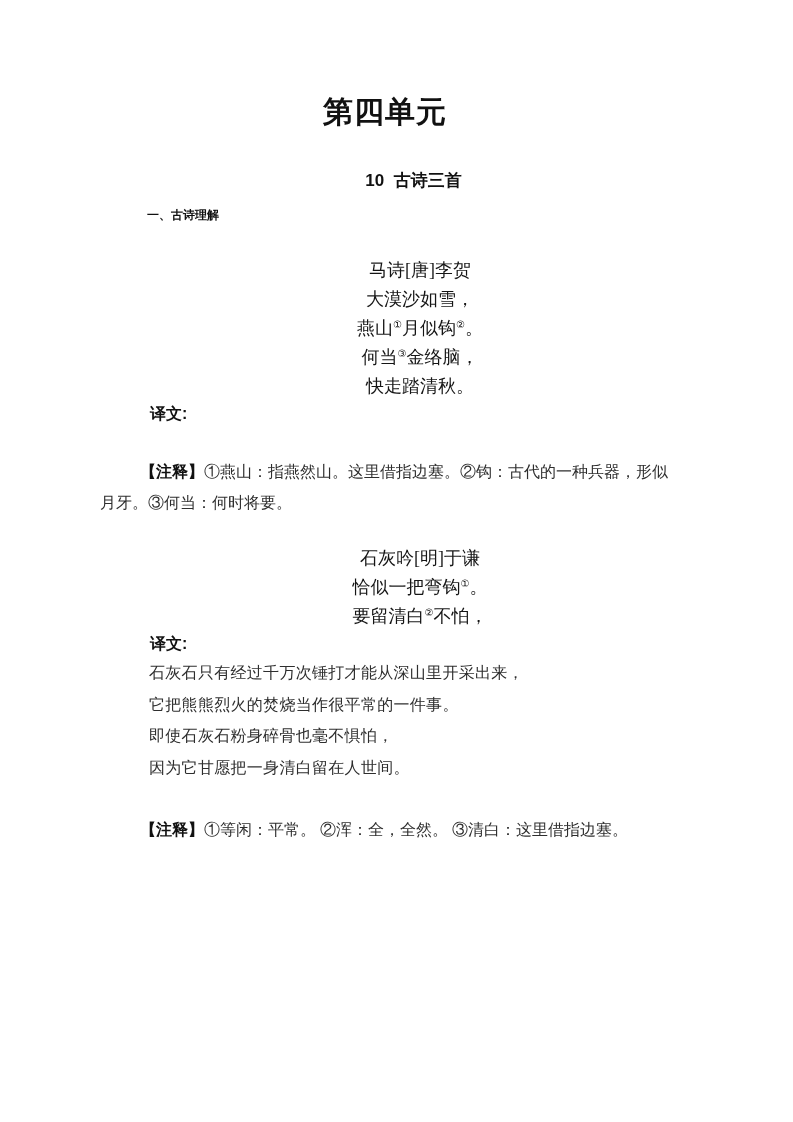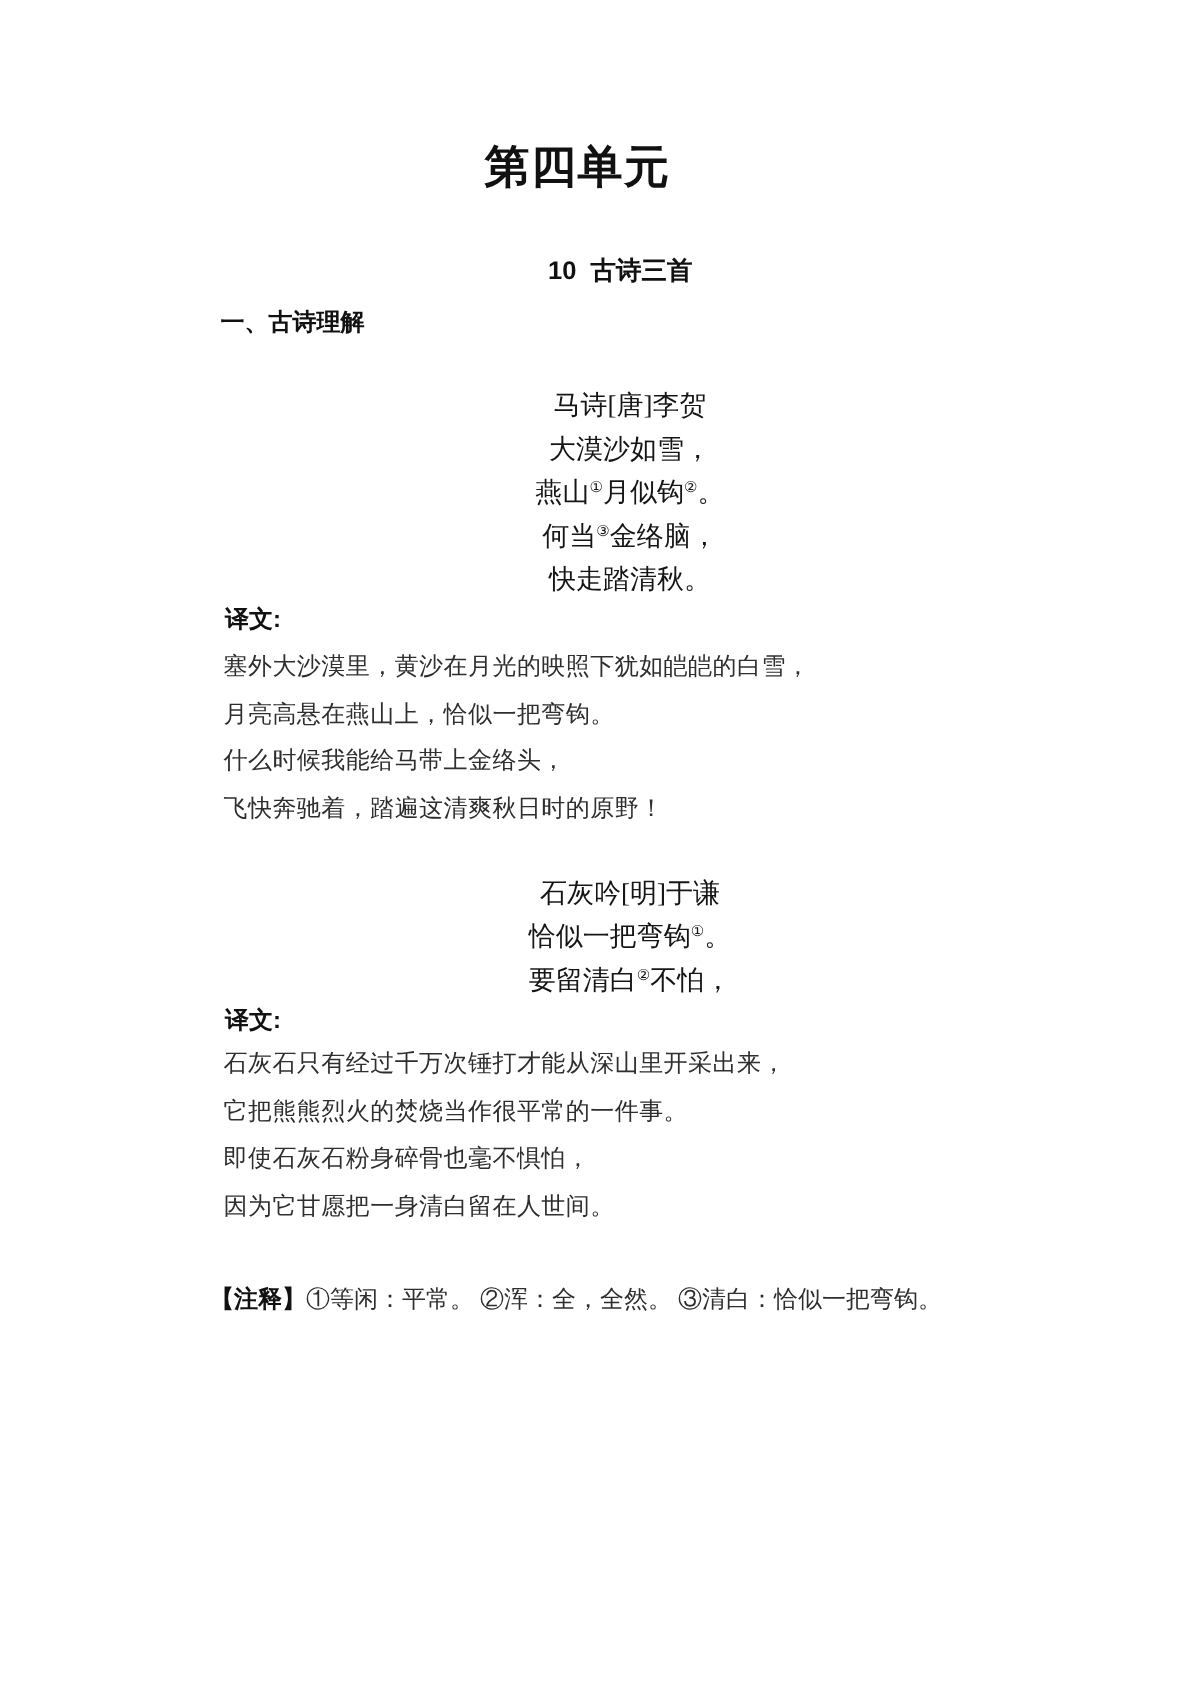--- a/index.html
+++ b/index.html
@@ -39,21 +39,21 @@
     line-height: 20px;
     color: #111;
     white-space: pre;
   }
 
   
   .section-heading {
     margin: 15px 0 0 47px;
     font-family: "Liberation Sans", "DejaVu Sans", sans-serif;
     font-weight: bold;
-    font-size: 16px;
+    font-size: 12px;
     line-height: 19px;
     color: #111;
   }
 
   
   .poem {
     margin: 0;
     padding-left: 40px;
     text-align: center;
     font-size: 18px;
@@ -120,40 +120,38 @@
   <div class="poem poem-block-1">
     <div class="line">马诗[唐]李贺</div>
     <div class="line"><span>大漠沙如雪，</span></div>
     <div class="line"><span>燕山</span><sup>①</sup><span>月似钩</span><sup>②</sup><span>。</span></div>
     <div class="line"><span>何当</span><sup>③</sup><span>金络脑，</span></div>
     <div class="line"><span>快走踏清秋。</span></div>
   </div>
 
   <div class="yiwen-label">译文:</div>
 
-  <div class="trans-group trans-group-1">
-    <p class="trans-line">塞外大沙漠里，黄沙在月光的映照下犹如皑皑的白雪，</p>
-    <p class="trans-line">月亮高悬在燕山上，恰似一把弯钩。</p>
-    <p class="trans-line">什么时候我能给马带上金络头，</p>
-    <p class="trans-line">飞快奔驰着，踏遍这清爽秋日时的原野！</p>
+
+  <div class="note note-1">
+    <div class="note-line first"><span class="b">【注释】</span><span>①燕山：指燕然山。这里借指边塞。②钩：古代的一种兵器，形似</span></div>
+    <div class="note-line"><span>月牙。③何当：何时将要。</span></div>
   </div>
-
 
   <div class="poem poem-block-2">
     <div class="line">石灰吟[明]于谦</div>
     <div class="line"><span>恰似一把弯钩</span><sup>①</sup><span>。</span></div>
     <div class="line"><span>要留清白</span><sup>②</sup><span>不怕，</span></div>
   </div>
 
   <div class="yiwen-label">译文:</div>
 
   <div class="trans-group trans-group-2">
     <p class="trans-line">石灰石只有经过千万次锤打才能从深山里开采出来，</p>
     <p class="trans-line">它把熊熊烈火的焚烧当作很平常的一件事。</p>
     <p class="trans-line">即使石灰石粉身碎骨也毫不惧怕，</p>
     <p class="trans-line">因为它甘愿把一身清白留在人世间。</p>
   </div>
 
   <div class="note note-2">
-    <div class="note-line first"><span class="b">【注释】</span><span>①等闲：平常。 ②浑：全，全然。 ③清白：恰似一把弯钩。</span></div>
+    <div class="note-line first"><span class="b">【注释】</span><span>①等闲：平常。 ②浑：全，全然。 ③清白：这里借指边塞。</span></div>
   </div>
 
 </div>
 
 </body></html>

